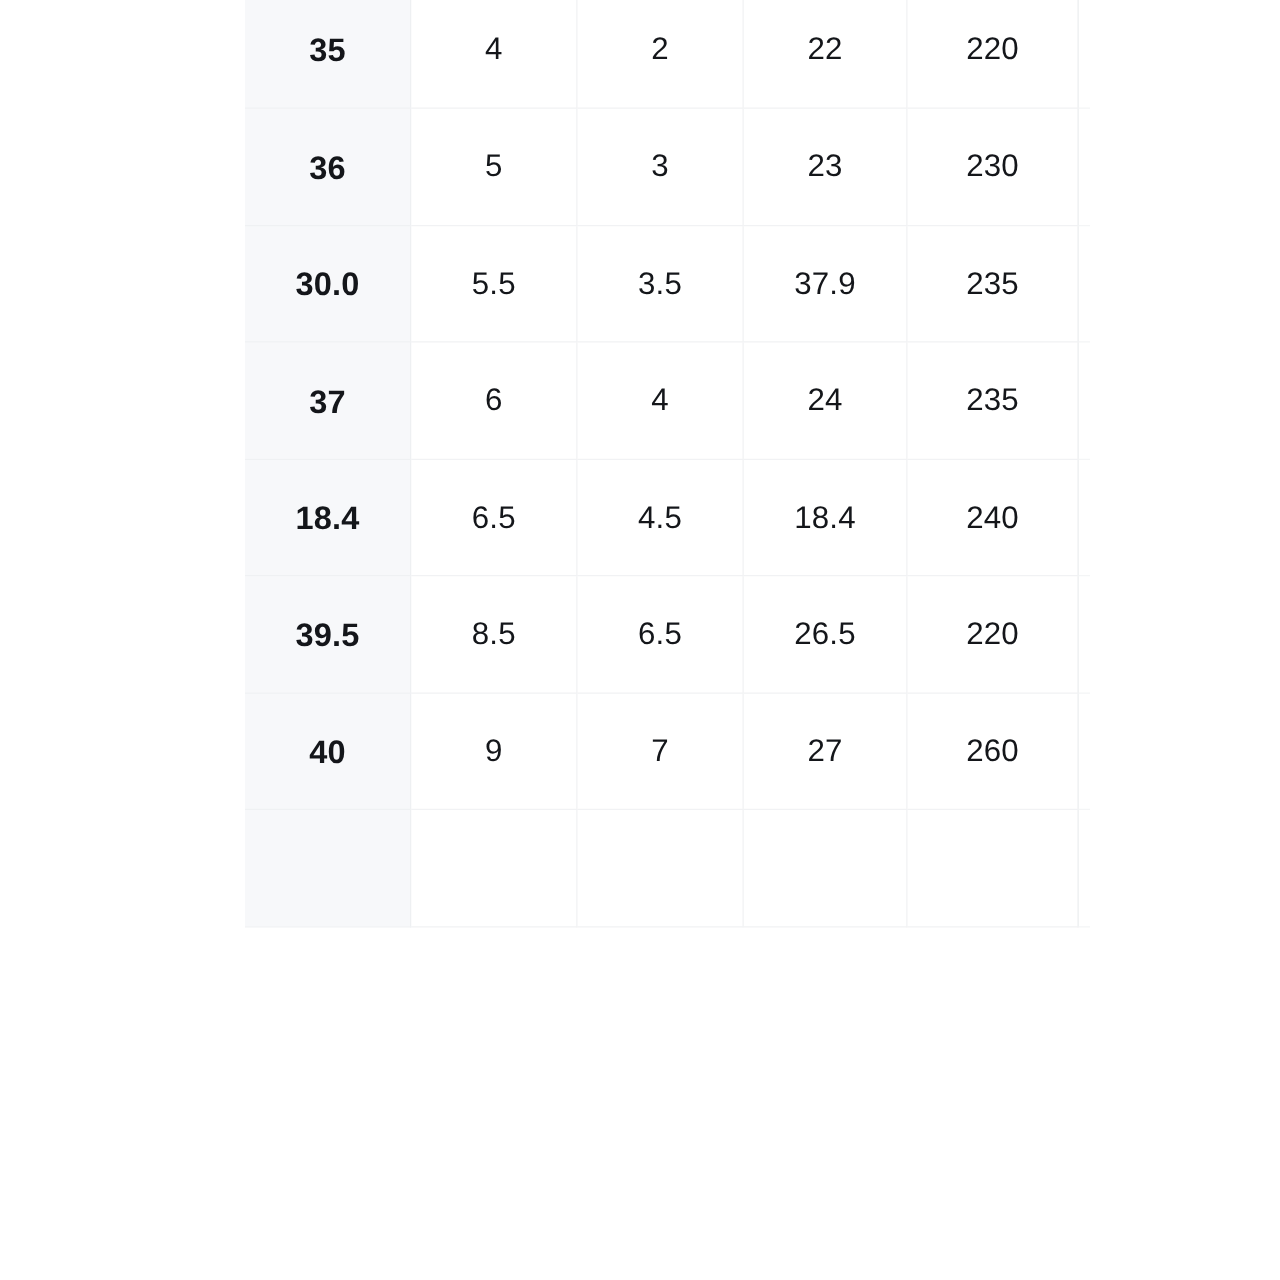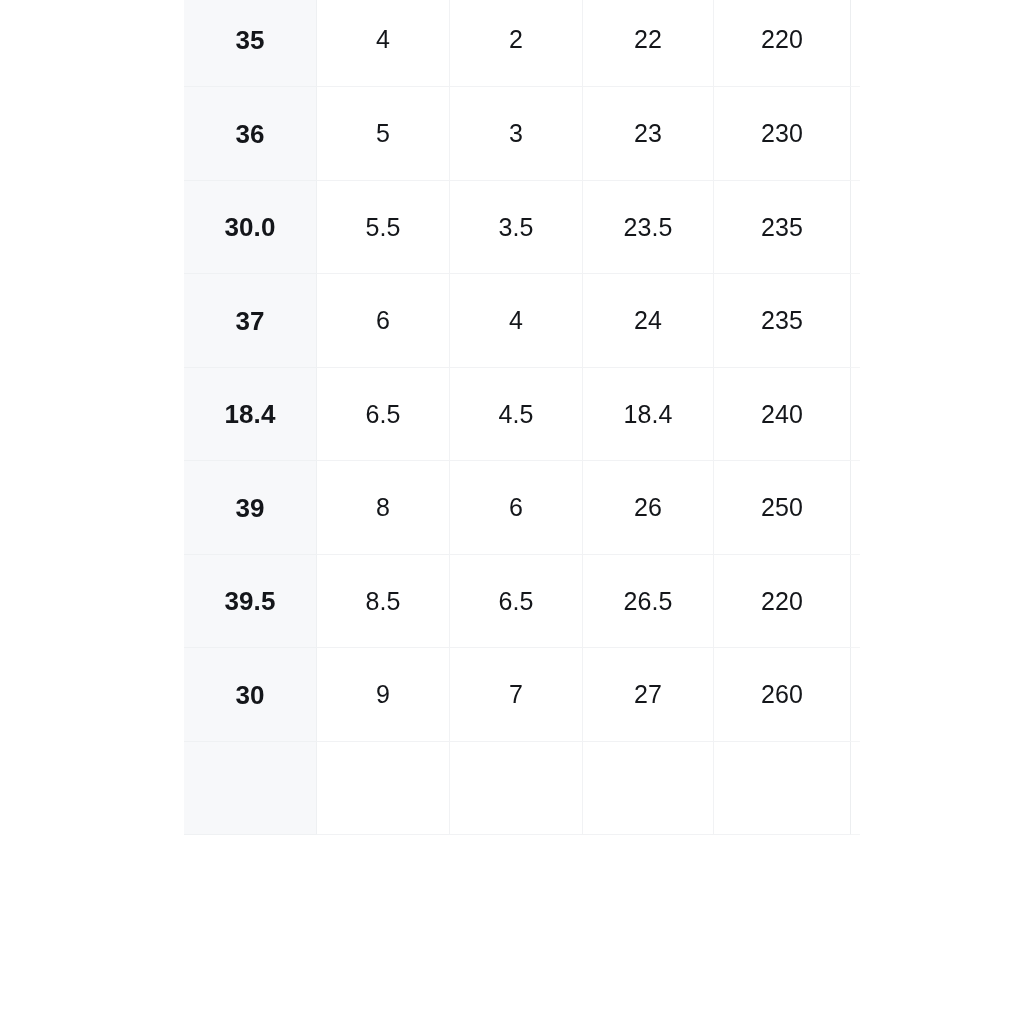--- a/index.html
+++ b/index.html
@@ -21,21 +21,21 @@
     position: relative;
     width: 1024px;
     height: 1024px;
     background: #ffffff;
     overflow: hidden;
   }
 
   
   #table-viewport {
     position: absolute;
-    left: 184px;
+    left: 196px;
     top: 0;
     width: 676px;      
     height: 852px;
     overflow: hidden;
   }
 
   #size-table {
     position: absolute;
     left: 0;
     
@@ -110,58 +110,50 @@
             <td class="col-us">5</td>
             <td class="col-uk">3</td>
             <td class="col-cm">23</td>
             <td class="col-mm">230</td>
             <td class="col-pad"></td>
           </tr>
           <tr>
             <td class="col-eu">30.0</td>
             <td class="col-us">5.5</td>
             <td class="col-uk">3.5</td>
-            <td class="col-cm">23.5</td>
+            <td class="col-cm">37.9</td>
             <td class="col-mm">235</td>
             <td class="col-pad"></td>
           </tr>
           <tr>
             <td class="col-eu">37</td>
             <td class="col-us">6</td>
             <td class="col-uk">4</td>
             <td class="col-cm">24</td>
             <td class="col-mm">235</td>
             <td class="col-pad"></td>
           </tr>
           <tr>
             <td class="col-eu">18.4</td>
             <td class="col-us">6.5</td>
             <td class="col-uk">4.5</td>
             <td class="col-cm">18.4</td>
             <td class="col-mm">240</td>
             <td class="col-pad"></td>
           </tr>
           <tr>
-            <td class="col-eu">39</td>
-            <td class="col-us">8</td>
-            <td class="col-uk">6</td>
-            <td class="col-cm">26</td>
-            <td class="col-mm">250</td>
-            <td class="col-pad"></td>
-          </tr>
-          <tr>
             <td class="col-eu">39.5</td>
             <td class="col-us">8.5</td>
             <td class="col-uk">6.5</td>
             <td class="col-cm">26.5</td>
             <td class="col-mm">220</td>
             <td class="col-pad"></td>
           </tr>
           <tr>
-            <td class="col-eu">30</td>
+            <td class="col-eu">40</td>
             <td class="col-us">9</td>
             <td class="col-uk">7</td>
             <td class="col-cm">27</td>
             <td class="col-mm">260</td>
             <td class="col-pad"></td>
           </tr>
           <tr>
             <td class="col-eu"></td>
             <td class="col-us"></td>
             <td class="col-uk"></td>

